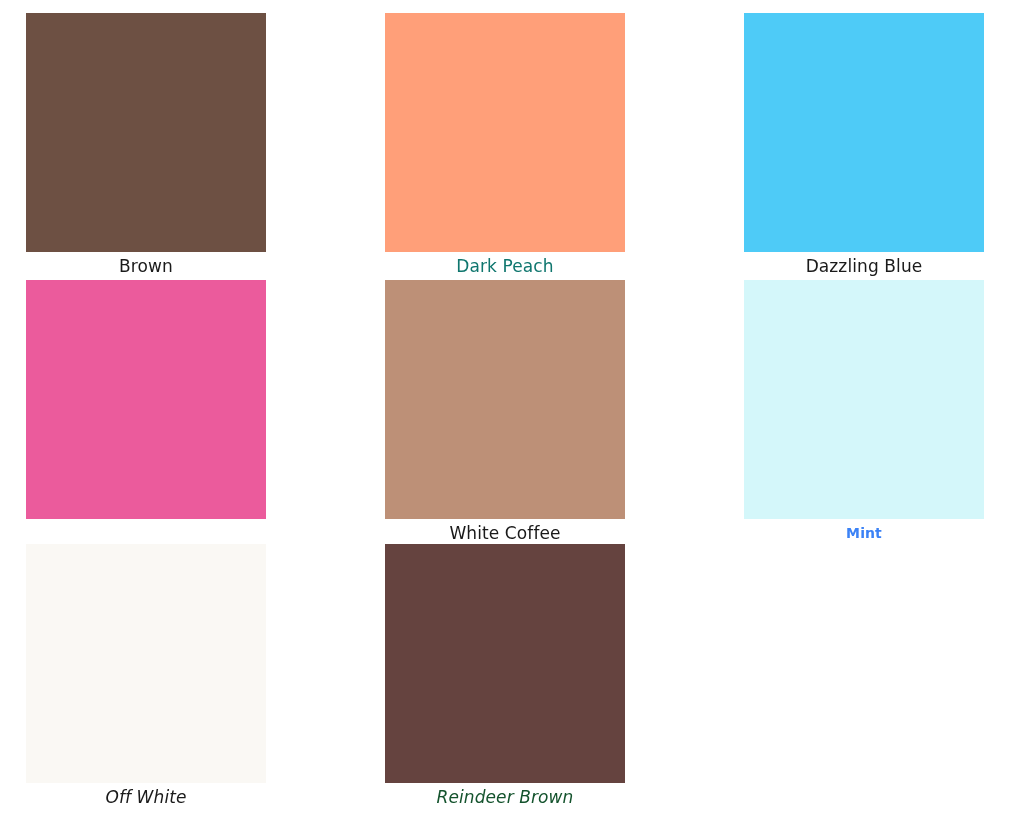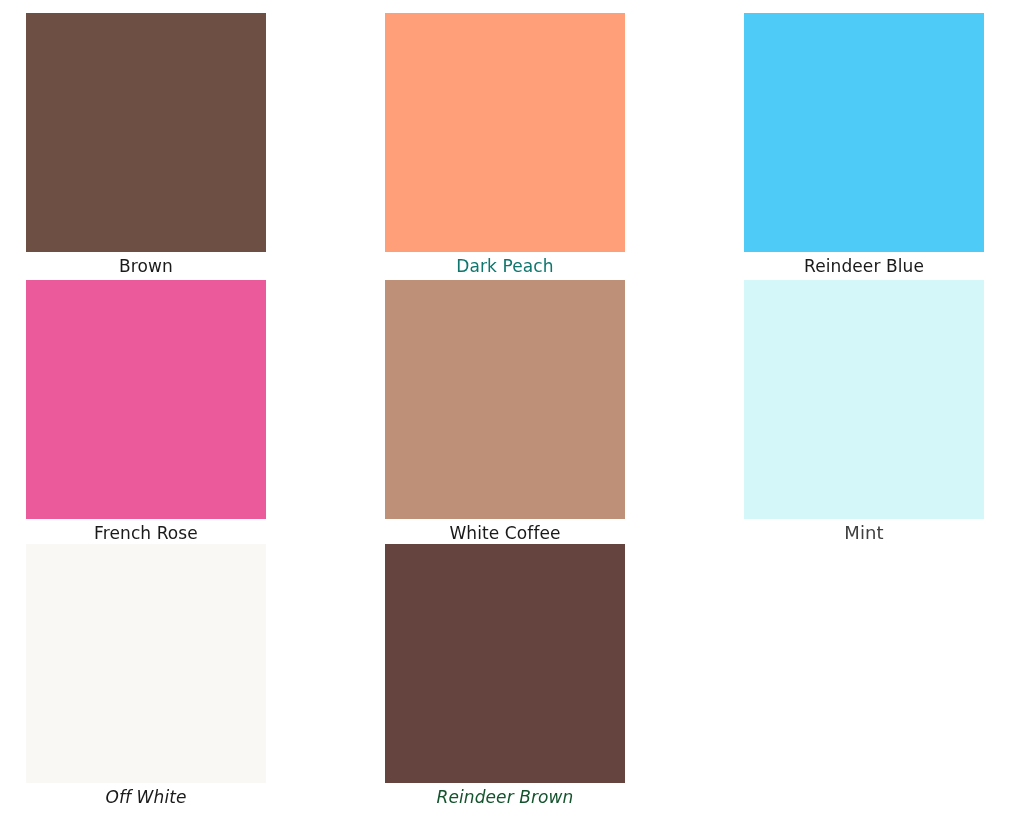--- a/index.html
+++ b/index.html
@@ -65,36 +65,35 @@
     <span class="swatch-label" style="color: rgb(26, 26, 26); font-size: 17px;">Brown</span>
   </div>
 
   <div class="swatch-cell col-1 row-0">
     <span class="swatch-chip" style="background-color: rgb(255, 159, 121);"></span>
     <span class="swatch-label" style="color: #0f766e; font-size: 17px;">Dark Peach</span>
   </div>
 
   <div class="swatch-cell col-2 row-0">
     <span class="swatch-chip" style="background-color: rgb(78, 203, 247);"></span>
-    <span class="swatch-label" style="color: rgb(26, 26, 26); font-size: 17px;">Reindeer Blue</span>
+    <span class="swatch-label" style="color: rgb(26, 26, 26); font-size: 17px;">Dazzling Blue</span>
   </div>
 
   <div class="swatch-cell col-0 row-1">
     <span class="swatch-chip" style="background-color: rgb(235, 91, 156);"></span>
-    <span class="swatch-label" style="color: rgb(26, 26, 26); font-size: 17px;">French Rose</span>
   </div>
 
   <div class="swatch-cell col-1 row-1">
     <span class="swatch-chip" style="background-color: rgb(189, 144, 119);"></span>
     <span class="swatch-label" style="color: rgb(26, 26, 26); font-size: 17px;">White Coffee</span>
   </div>
 
   <div class="swatch-cell col-2 row-1">
     <span class="swatch-chip" style="background-color: rgb(212, 247, 250);"></span>
-    <span class="swatch-label" style="color: #404040; font-size: 18px;">Mint</span>
+    <span class="swatch-label" style="color: #3b82f6; font-size: 14px; font-weight: bold;">Mint</span>
   </div>
 
   <div class="swatch-cell col-0 row-2">
     <span class="swatch-chip" style="background-color: rgb(250, 248, 244);"></span>
     <span class="swatch-label" style="color: rgb(26, 26, 26); font-size: 17px;">Off White</span>
   </div>
 
   <div class="swatch-cell col-1 row-2">
     <span class="swatch-chip" style="background-color: rgb(101, 67, 63);"></span>
     <span class="swatch-label" style="color: #14532d; font-size: 17px;">Reindeer Brown</span>

